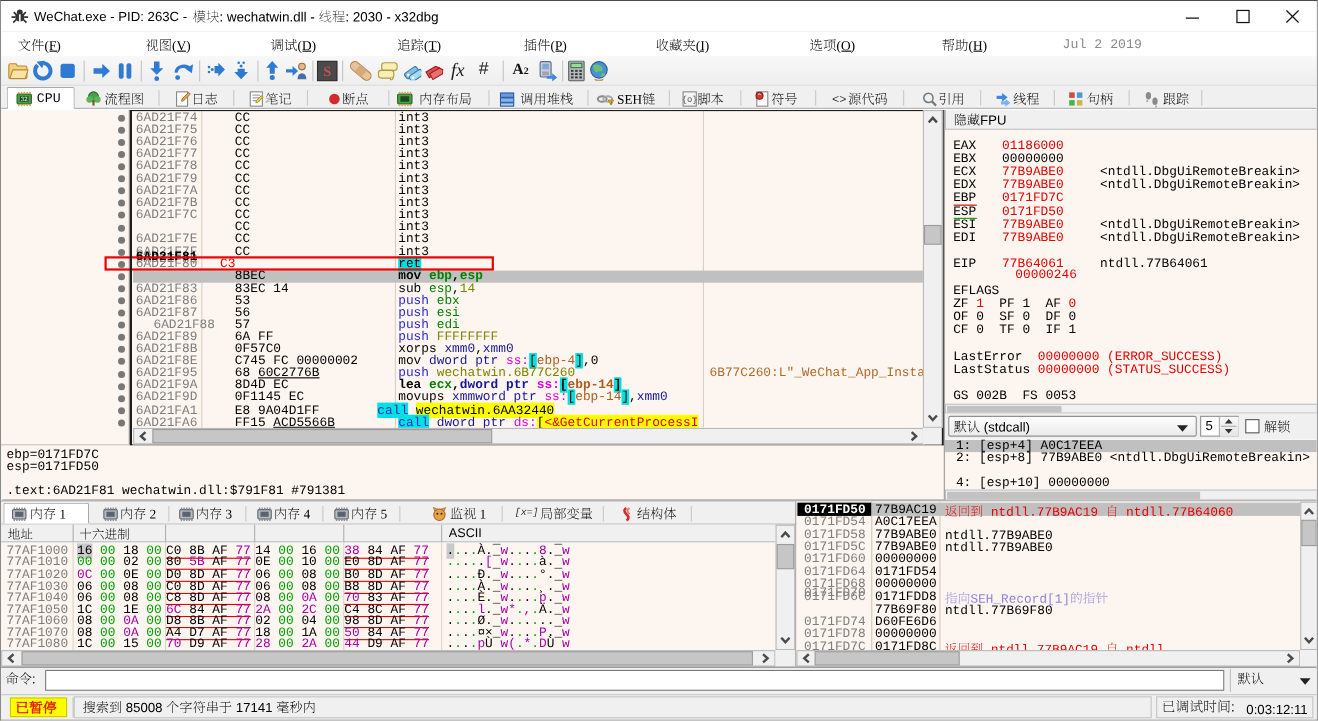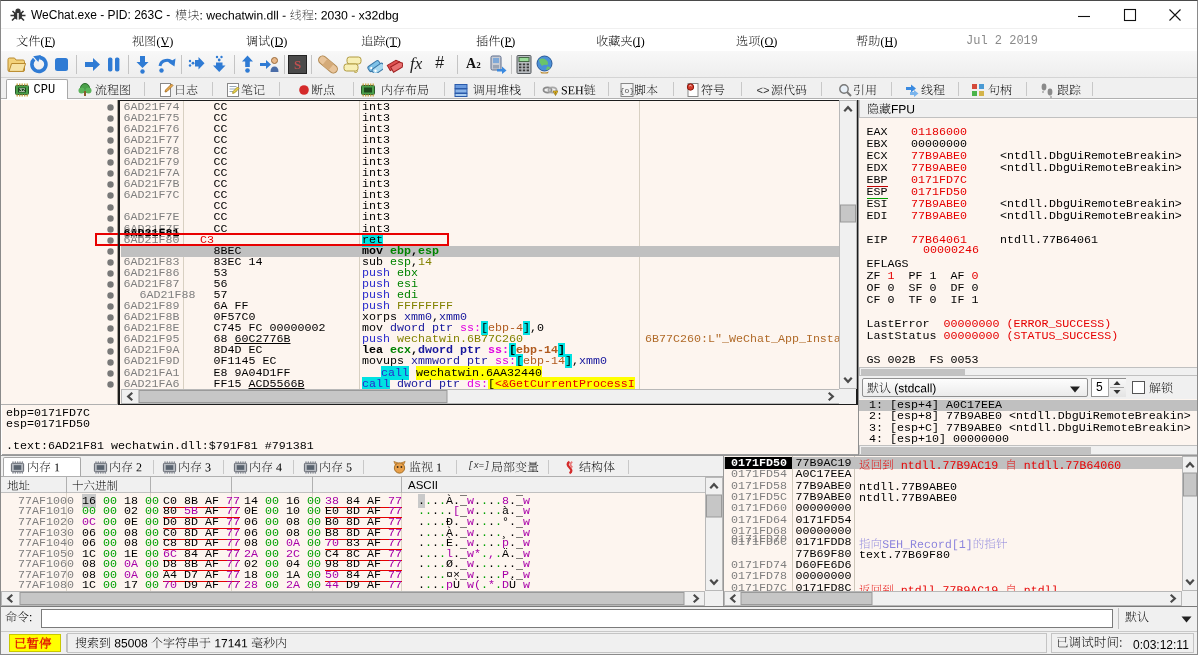--- a/index.html
+++ b/index.html
@@ -408,21 +408,21 @@
       <circle cx="3.5" cy="3.5" r="3.2" fill="#787878"></circle>
     </svg>
     <div class="abs mn" style="left:122.5px;top:256.4px;color:#7e7e7e;">6AD21F9D</div>
     <div class="abs mn" style="left:212.5px;top:256.4px;">0F1145 EC</div>
     <div class="abs mn" style="left:361px;top:256.4px;">movups <span class="nv">xmmword ptr</span> <span class="mg">ss:</span><span class="cy">[</span><span class="br">ebp-14</span><span class="cy">]</span>,<span class="nv">xmm0</span></div>
     <svg class="abs" style="left:105.6px;top:269.7px" width="8" height="8">
       <circle cx="3.5" cy="3.5" r="3.2" fill="#787878"></circle>
     </svg>
     <div class="abs mn" style="left:122.5px;top:267.5px;color:#7e7e7e;">6AD21FA1</div>
     <div class="abs mn" style="left:212.5px;top:267.5px;">E8 9A04D1FF</div>
-    <div class="abs mn" style="left:380px;top:267.5px;text-align:center;"><span class="cy bl">call</span> <span class="yl">wechatwin.6AA32440</span></div>
+    <div class="abs mn" style="left:342px;top:267.5px;text-align:center;"><span class="cy bl">call</span> <span class="yl">wechatwin.6AA32440</span></div>
     <svg class="abs" style="left:105.6px;top:280.8px" width="8" height="8">
       <circle cx="3.5" cy="3.5" r="3.2" fill="#787878"></circle>
     </svg>
     <div class="abs mn" style="left:122.5px;top:278.6px;color:#7e7e7e;">6AD21FA6</div>
     <div class="abs mn" style="left:212.5px;top:278.6px;">FF15 <span class="un">ACD5566B</span></div>
     <div class="abs mn" style="left:361px;top:278.6px;"><span class="cy bl">call</span> <span class="nv">dword ptr</span> <span class="mg">ds:</span><span class="yl">[<span class="rd">&lt;&amp;GetCurrentProcessI</span></span></div>
   </div>
 <div class="abs" style="left:94px;top:232.0px;width:354px;height:12.6px;border:2px solid #e80000"></div>
 <div class="abs" style="left:117.4px;top:98.5px;width:739.8px;height:1.8px;background:#1c1c1c"></div>
 <div class="abs" style="left:117.4px;top:98.5px;width:2px;height:305.8px;background:#1c1c1c"></div>
@@ -496,21 +496,20 @@
     <path d="M2 9.5 L16 9.5" stroke="#a8a8a8"></path>
     <polygon points="5.5,7 12.5,7 9,3 " fill="#333"></polygon>
     <polygon points="5.5,12 12.5,12 9,16" fill="#333"></polygon>
   </svg>
 <div class="abs" style="left:1131px;top:380px;width:13px;height:13px;background:#fff;border:1px solid #555"></div>
 <div class="abs" style="left:858px;top:398px;width:339px;height:46px;background:#fdf5ef"></div>
 <div class="abs" style="left:858px;top:398.5px;width:339px;height:11.4px;background:#c0c0c0"></div>
 <div class="abs" style="left:858px;top:398px;width:339px;height:46px;overflow:hidden">
     <div class="abs mn" style="left:10px;top:1.0px">1: [esp+4] A0C17EEA</div>
     <div class="abs mn" style="left:10px;top:12.3px">2: [esp+8] 77B9ABE0 &lt;ntdll.DbgUiRemoteBreakin&gt;</div>
-    <div class="abs mn" style="left:10px;top:23.7px">3: [esp+C] 77B9ABE0 &lt;ntdll.DbgUiRemoteBreakin&gt;</div>
     <div class="abs mn" style="left:10px;top:35.0px">4: [esp+10] 00000000</div>
   </div>
 <div class="abs" style="left:858px;top:444px;width:339px;height:10px;background:#f0f0f0;border:1px solid #c0c0c0"></div>
 <div class="abs" style="left:860px;top:445.5px;width:230px;height:7px;background:#c2c2c2"></div>
 <div class="abs" style="left:0;top:454px;width:1196px;height:1px;background:#989898"></div>
 <div class="abs" style="left:0;top:455px;width:1196px;height:21px;background:#f0f0f0;border-bottom:1px solid #b0b0b0"></div>
 <div class="abs" style="left:2px;top:456px;width:78px;height:19px;background:#fff;border:1px solid #a8a8a8;border-bottom:none;border-radius:2px 2px 0 0"></div>
 <svg class="abs" style="left:9px;top:459px" width="15" height="15" viewBox="0 0 16 16">
     <rect x="1.5" y="3.5" width="13" height="9" rx="1" fill="#b8bcc2" stroke="#5a5e66"></rect>
     <rect x="4" y="5.5" width="8" height="5" fill="#5a6470"></rect>
@@ -605,21 +604,21 @@
 <div class="abs" style="left:65px;top:492px;width:1px;height:98px;background:#ddd5c7"></div>
 <div class="abs" style="left:149px;top:476px;width:1px;height:16px;background:#b0b0b0"></div>
 <div class="abs" style="left:149px;top:492px;width:1px;height:98px;background:#ddd5c7"></div>
 <div class="abs" style="left:230px;top:476px;width:1px;height:16px;background:#b0b0b0"></div>
 <div class="abs" style="left:230px;top:492px;width:1px;height:98px;background:#ddd5c7"></div>
 <div class="abs" style="left:311px;top:476px;width:1px;height:16px;background:#b0b0b0"></div>
 <div class="abs" style="left:311px;top:492px;width:1px;height:98px;background:#ddd5c7"></div>
 <div class="abs" style="left:400px;top:476px;width:1px;height:16px;background:#b0b0b0"></div>
 <div class="abs" style="left:400px;top:492px;width:1px;height:98px;background:#ddd5c7"></div>
 <div class="abs" style="left:407px;top:478px;font-size:11.5px;color:#000">ASCII</div>
-<div class="abs" style="left:12px;top:492px;width:827px;height:98px;overflow:hidden">
+<div class="abs" style="left:0;top:492px;width:827px;height:98px;overflow:hidden">
     <div class="abs mn gy" style="left:5px;top:2.8px">77AF1000</div>
     <div class="abs mn" style="left:69px;top:2.8px"><span class="" style="background:#c9c9c9;">16</span> <span class="gn" style="">00</span> <span class="" style="">18</span> <span class="gn" style="">00</span></div>
     <div class="abs mn ru" style="left:150px;top:2.8px"><span class="" style="">C0</span> <span class="" style="">8B</span> <span class="" style="">AF</span> <span class="pu" style="">77</span></div>
     <div class="abs mn" style="left:231px;top:2.8px"><span class="" style="">14</span> <span class="gn" style="">00</span> <span class="" style="">16</span> <span class="gn" style="">00</span></div>
     <div class="abs mn ru" style="left:312px;top:2.8px"><span class="pu" style="">38</span> <span class="" style="">84</span> <span class="" style="">AF</span> <span class="pu" style="">77</span></div>
     <div class="abs mn" style="left:405px;top:2.8px"><span class="" style="background:#c9c9c9">.</span><span class="gn">.</span>.<span class="gn">.</span>À.¯<span class="pu">w</span>.<span class="gn">.</span>.<span class="gn">.</span><span class="pu">8</span>.¯<span class="pu">w</span></div>
     <div class="abs mn gy" style="left:5px;top:13.4px">77AF1010</div>
     <div class="abs mn" style="left:69px;top:13.4px"><span class="gn" style="">00</span> <span class="gn" style="">00</span> <span class="" style="">02</span> <span class="gn" style="">00</span></div>
     <div class="abs mn ru" style="left:150px;top:13.4px"><span class="" style="">80</span> <span class="pu" style="">5B</span> <span class="" style="">AF</span> <span class="pu" style="">77</span></div>
     <div class="abs mn" style="left:231px;top:13.4px"><span class="" style="">0E</span> <span class="gn" style="">00</span> <span class="" style="">10</span> <span class="gn" style="">00</span></div>
@@ -655,21 +654,21 @@
     <div class="abs mn" style="left:231px;top:66.1px"><span class="" style="">02</span> <span class="gn" style="">00</span> <span class="" style="">04</span> <span class="gn" style="">00</span></div>
     <div class="abs mn ru" style="left:312px;top:66.1px"><span class="" style="">98</span> <span class="" style="">8D</span> <span class="" style="">AF</span> <span class="pu" style="">77</span></div>
     <div class="abs mn" style="left:405px;top:66.1px">.<span class="gn">.</span>.<span class="gn">.</span>Ø.¯<span class="pu">w</span>.<span class="gn">.</span>.<span class="gn">.</span>..¯<span class="pu">w</span></div>
     <div class="abs mn gy" style="left:5px;top:76.7px">77AF1070</div>
     <div class="abs mn" style="left:69px;top:76.7px"><span class="" style="">08</span> <span class="gn" style="">00</span> <span class="pu" style="">0A</span> <span class="gn" style="">00</span></div>
     <div class="abs mn ru" style="left:150px;top:76.7px"><span class="" style="">A4</span> <span class="" style="">D7</span> <span class="" style="">AF</span> <span class="pu" style="">77</span></div>
     <div class="abs mn" style="left:231px;top:76.7px"><span class="" style="">18</span> <span class="gn" style="">00</span> <span class="" style="">1A</span> <span class="gn" style="">00</span></div>
     <div class="abs mn ru" style="left:312px;top:76.7px"><span class="pu" style="">50</span> <span class="" style="">84</span> <span class="" style="">AF</span> <span class="pu" style="">77</span></div>
     <div class="abs mn" style="left:405px;top:76.7px">.<span class="gn">.</span>.<span class="gn">.</span>¤×¯<span class="pu">w</span>.<span class="gn">.</span>.<span class="gn">.</span><span class="pu">P</span>.¯<span class="pu">w</span></div>
     <div class="abs mn gy" style="left:5px;top:87.2px">77AF1080</div>
-    <div class="abs mn" style="left:69px;top:87.2px"><span class="" style="">1C</span> <span class="gn" style="">00</span> <span class="" style="">17</span> <span class="gn" style="">00</span></div>
+    <div class="abs mn" style="left:69px;top:87.2px"><span class="" style="">1C</span> <span class="gn" style="">00</span> <span class="" style="">15</span> <span class="gn" style="">00</span></div>
     <div class="abs mn ru" style="left:150px;top:87.2px"><span class="pu" style="">70</span> <span class="" style="">D9</span> <span class="" style="">AF</span> <span class="pu" style="">77</span></div>
     <div class="abs mn" style="left:231px;top:87.2px"><span class="pu" style="">28</span> <span class="gn" style="">00</span> <span class="pu" style="">2A</span> <span class="gn" style="">00</span></div>
     <div class="abs mn ru" style="left:312px;top:87.2px"><span class="pu" style="">44</span> <span class="" style="">D9</span> <span class="" style="">AF</span> <span class="pu" style="">77</span></div>
     <div class="abs mn" style="left:405px;top:87.2px">.<span class="gn">.</span>.<span class="gn">.</span><span class="pu">p</span>Ù¯<span class="pu">w</span><span class="pu">(</span><span class="gn">.</span><span class="pu">*</span><span class="gn">.</span><span class="pu">D</span>Ù¯<span class="pu">w</span></div>
   </div>
 <div class="abs" style="left:704px;top:476px;width:18px;height:114px;background:#f0f0f0;border:1px solid #b8b8b8"></div>
 <svg class="abs" style="left:704px;top:476px" width="18" height="114">
     <path d="M6.0 10.450000000000001 L9.0 7.15 L12.0 10.450000000000001" stroke="#4a4a4a" stroke-width="2.2" fill="none" stroke-linecap="square"></path>
     <path d="M6.0 103.55 L9.0 106.85000000000001 L12.0 103.55" stroke="#4a4a4a" stroke-width="2.2" fill="none" stroke-linecap="square"></path>
     <rect x="1.5" y="18" width="15" height="22" fill="#c6c6c6" stroke="#9a9a9a"></rect>
@@ -1100,21 +1099,21 @@
       <use href="#q136" transform="translate(78.9 10.9) scale(0.9667)"></use>
       <use href="#q113" transform="translate(85.9 10.9) scale(0.9667)"></use>
       <use href="#q137" transform="translate(92.8 10.9) scale(0.9667)"></use>
       <use href="#q121" transform="translate(99.8 10.9) scale(0.9667)"></use>
       <use href="#q138" transform="translate(106.7 10.9) scale(0.9667)"></use>
       <use href="#q139" transform="translate(113.7 10.9) scale(0.9667)"></use>
       <use href="#q126" transform="translate(125.3 10.9) scale(0.9667)"></use>
       <use href="#q140" transform="translate(136.9 10.9) scale(0.9667)"></use>
     </svg>
   </div>
-<div class="abs mn" style="left:858px;top:549px">text.77B69F80</div>
+<div class="abs mn" style="left:858px;top:549px">ntdll.77B69F80</div>
 <div class="abs" style="left:858px;top:582px;width:320px;height:8px;overflow:hidden">
     <div class="abs" style="left:0;top:0">
       <svg width="200" height="14.5" viewBox="0 0 200 14.5" fill="#e60000" style="display:block">
         <use href="#q108" transform="translate(0.0 10.9) scale(0.9667)"></use>
         <use href="#q109" transform="translate(11.6 10.9) scale(0.9667)"></use>
         <use href="#q110" transform="translate(23.2 10.9) scale(0.9667)"></use>
         <use href="#q111" transform="translate(41.8 10.9) scale(0.9667)"></use>
         <use href="#q112" transform="translate(48.7 10.9) scale(0.9667)"></use>
         <use href="#q113" transform="translate(55.7 10.9) scale(0.9667)"></use>
         <use href="#q114" transform="translate(62.6 10.9) scale(0.9667)"></use>

